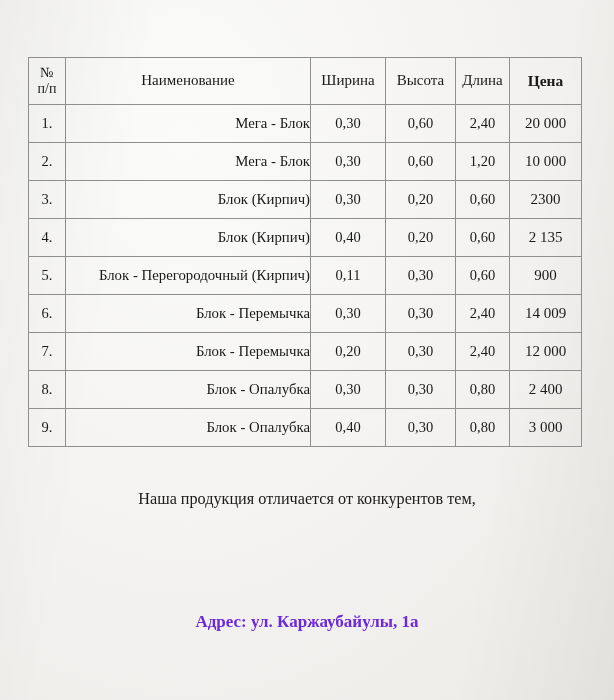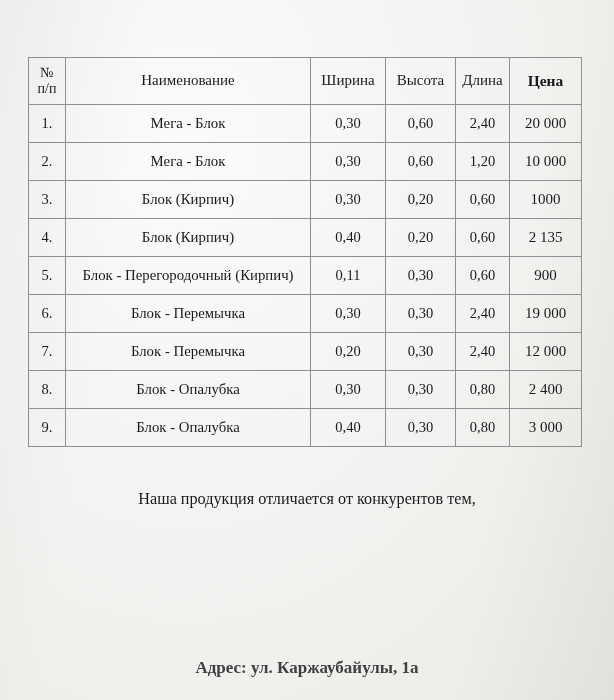--- a/index.html
+++ b/index.html
@@ -92,21 +92,21 @@
   tbody td {
     height: 37px;
     font-size: 15px;
   }
   td.num {
     text-align: center;
     font-size: 14.5px;
     padding-left: 2px;
   }
   td.name {
-    text-align: center;
+    text-align: right;
     padding-left: 11px;
     font-size: 14.8px;
   }
   td.dim {
     text-align: center;
     font-size: 14.5px;
   }
   td.price {
     text-align: center;
     font-weight: bold;
@@ -127,22 +127,21 @@
 
   .contact {
     position: absolute;
     left: 0;
     right: 0;
     top: 608px;
     text-align: center;
     font-weight: bold;
     font-size: 17px;
     line-height: 27px;
-    color: #404040;
-    margin-top: 46px;
+    color: #6d28d9;
   }
 </style>
 </head>
 <body>
 
 <div class="sheet">
   <div class="paper"></div>
 
   <div class="title">ПОЛИСТИРОЛ БЕТОН</div>
 
@@ -185,21 +184,21 @@
             <td class="dim">0,60</td>
             <td class="dim">1,20</td>
             <td class="price">10 000</td>
           </tr>
           <tr>
             <td class="num">3.</td>
             <td class="name">Блок (Кирпич)</td>
             <td class="dim">0,30</td>
             <td class="dim">0,20</td>
             <td class="dim">0,60</td>
-            <td class="price">1000</td>
+            <td class="price">2300</td>
           </tr>
           <tr>
             <td class="num">4.</td>
             <td class="name">Блок (Кирпич)</td>
             <td class="dim">0,40</td>
             <td class="dim">0,20</td>
             <td class="dim">0,60</td>
             <td class="price">2 135</td>
           </tr>
           <tr>
@@ -209,21 +208,21 @@
             <td class="dim">0,30</td>
             <td class="dim">0,60</td>
             <td class="price">900</td>
           </tr>
           <tr>
             <td class="num">6.</td>
             <td class="name">Блок - Перемычка</td>
             <td class="dim">0,30</td>
             <td class="dim">0,30</td>
             <td class="dim">2,40</td>
-            <td class="price">19 000</td>
+            <td class="price">14 009</td>
           </tr>
           <tr>
             <td class="num">7.</td>
             <td class="name">Блок - Перемычка</td>
             <td class="dim">0,20</td>
             <td class="dim">0,30</td>
             <td class="dim">2,40</td>
             <td class="price">12 000</td>
           </tr>
           <tr>

